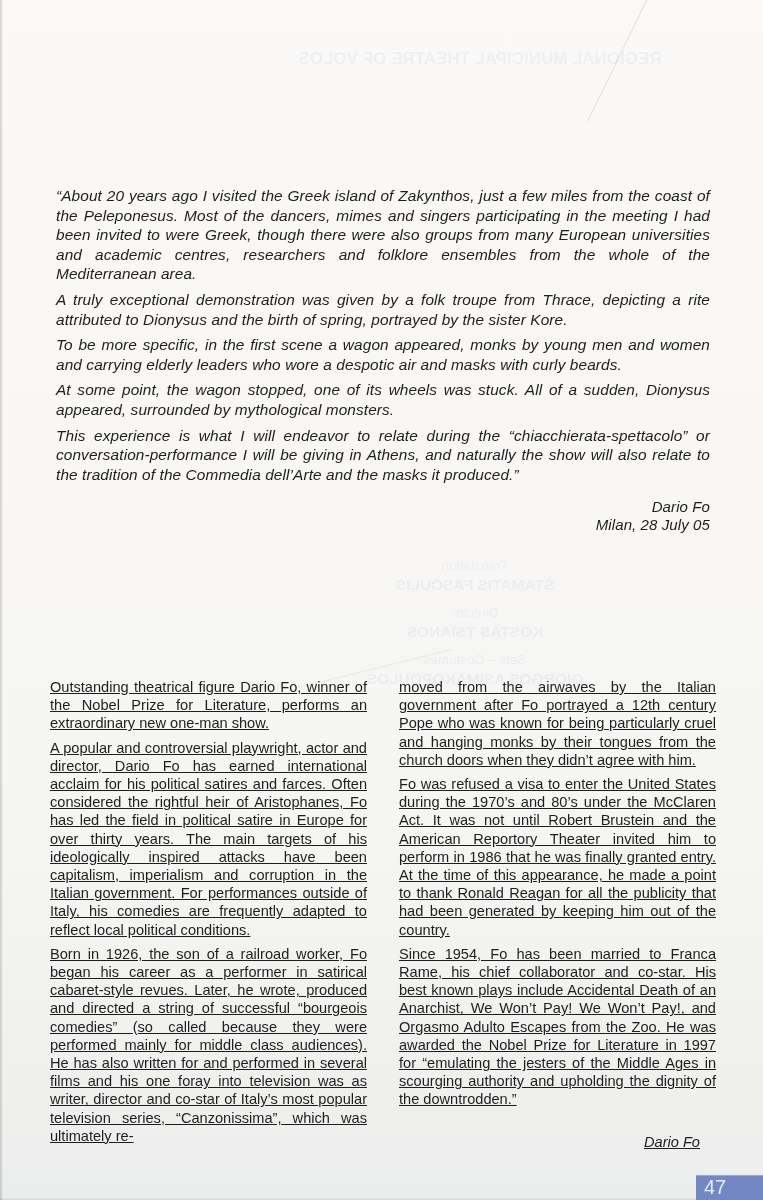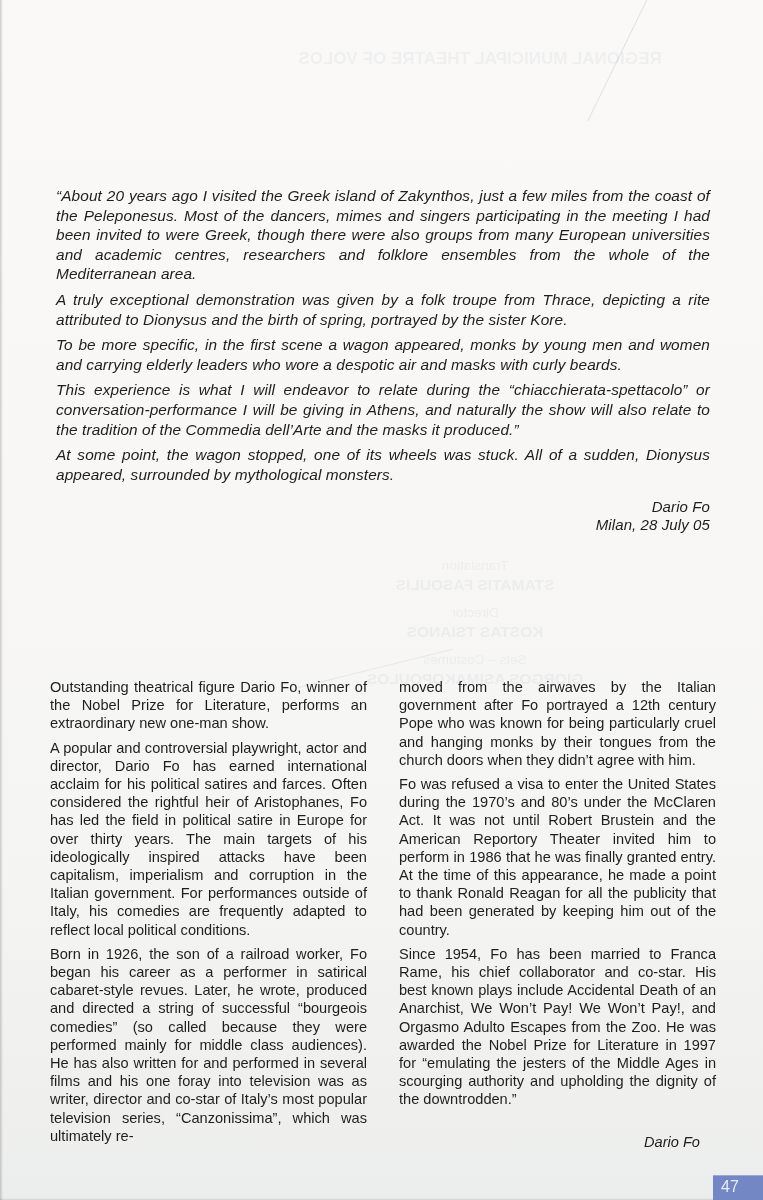--- a/index.html
+++ b/index.html
@@ -33,30 +33,30 @@
 
   
   .quote { position:absolute; left:56px; top:186px; width:654px;
     font-size:15.4px; line-height:19.6px; text-align:justify; letter-spacing:.1px; }
   .quote p { margin-bottom:6px;font-style:italic; }
   .attribution { margin-top:14px; text-align:right; font-style:italic;
     font-size:15px; line-height:18px; }
 
   
   .columns { position:absolute; left:50px; top:678px; width:666px;
-    display:flex; gap:32px; }
+    display:flex; gap:32px;text-decoration:underline; }
   .col { width:317px; font-size:14.6px; line-height:18.2px; text-align:justify; }
   .col p { margin-bottom:6px; }
   .signature { margin-top:24px; text-align:right; font-style:italic;
     font-size:14.6px; padding-right:16px; }
 
   
-  .pagenum { position:absolute; right:0; bottom:0; width:50px; height:25px;
+  .pagenum { position:absolute; right:0; bottom:0; width:67px; height:25px;
     background:#7487c5; box-shadow:inset 0 1px 0 rgba(255,255,255,.28);
-    color:#e7ecf7; font-size:16px; line-height:24px; padding-left:8px; }
+    color:#e7ecf7; font-size:20px; line-height:24px; padding-left:8px; }
 </style>
 </head>
 <body>
 
 <div class="page">
 
   <div class="edge-left"></div>
   <div class="edge-bottom"></div>
   <div class="crease-1"></div>
   <div class="crease-2"></div>
@@ -68,22 +68,22 @@
     <div class="g-label">Director</div>
     <div class="g-name">KOSTAS TSIANOS</div>
     <div class="g-label">Sets – Costumes</div>
     <div class="g-name">GIORGOS ASIMAKOPOULOS</div>
   </div>
 
   <section class="quote">
     <p>“About 20 years ago I visited the Greek island of Zakynthos, just a few miles from the coast of the Peleponesus. Most of the dancers, mimes and singers participating in the meeting I had been invited to were Greek, though there were also groups from many European universities and academic centres, researchers and folklore ensembles from the whole of the Mediterranean area.</p>
     <p>A truly exceptional demonstration was given by a folk troupe from Thrace, depicting a rite attributed to Dionysus and the birth of spring, portrayed by the sister Kore.</p>
     <p>To be more specific, in the first scene a wagon appeared, monks by young men and women and carrying elderly leaders who wore a despotic air and masks with curly beards.</p>
+    <p>At some point, the wagon stopped, one of its wheels was stuck. All of a sudden, Dionysus appeared, surrounded by mythological monsters.</p>
     <p>This experience is what I will endeavor to relate during the “chiacchierata-spettacolo” or conversation-performance I will be giving in Athens, and naturally the show will also relate to the tradition of the Commedia dell’Arte and the masks it produced.”</p>
-    <p>At some point, the wagon stopped, one of its wheels was stuck. All of a sudden, Dionysus appeared, surrounded by mythological monsters.</p>
     <div class="attribution">
       <div>Dario Fo</div>
       <div>Milan, 28 July 05</div>
     </div>
   </section>
 
   <section class="columns">
     <div class="col">
       <p>Outstanding theatrical figure Dario Fo, winner of the Nobel Prize for Literature, performs an extraordinary new one-man show.</p>
       <p>A popular and controversial playwright, actor and director, Dario Fo has earned international acclaim for his political satires and farces. Often considered the rightful heir of Aristophanes, Fo has led the field in political satire in Europe for over thirty years. The main targets of his ideologically inspired attacks have been capitalism, imperialism and corruption in the Italian government. For performances outside of Italy, his comedies are frequently adapted to reflect local political conditions.</p>

